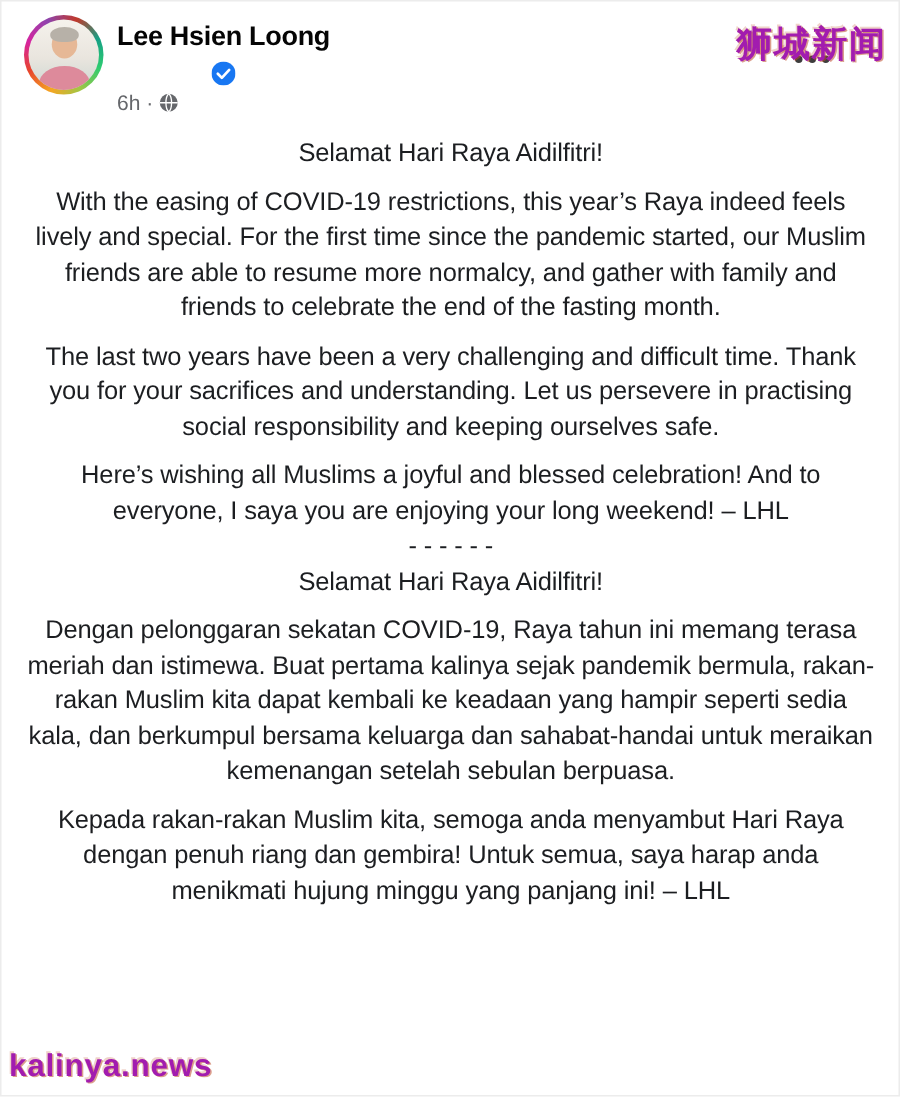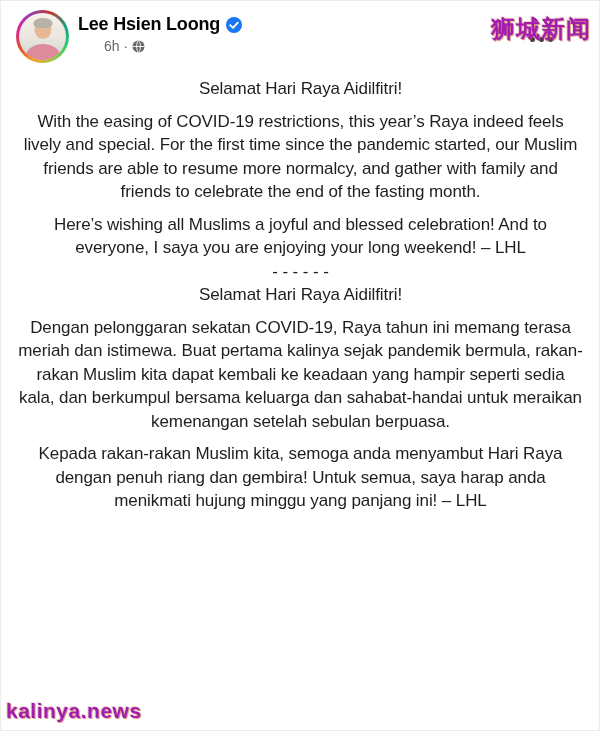--- a/index.html
+++ b/index.html
@@ -53,36 +53,36 @@
     background: #b7b1a8;
   }
   .avatar-shirt {
     position: absolute; bottom: 0; left: 50%;
     transform: translateX(-50%);
     width: 34px; height: 16px;
     border-radius: 60% 60% 0 0 / 90% 90% 0 0;
     background: #dd8a9b;
   }
   .header-text { padding-top: 4px; }
-  .author-row { display: flex; align-items: center; gap: 6px; }
+  .author-row { display: flex; align-items: center; gap: 6px; flex-direction: column; }
   .author-name {
     font-size: 18px;
     font-weight: 700;
     color: #050505;
     letter-spacing: -0.2px;
     cursor: pointer;
   }
   .verified-badge { width: 16px; height: 16px; display: inline-block; }
   .meta-row {
     display: flex; align-items: center; gap: 4px;
     margin-top: 3px;
     font-size: 14px;
     color: #65676b;
   }
-  .meta-row .timestamp { cursor: pointer; margin-left: 26px; }
+  .meta-row .timestamp { cursor: pointer; }
   .globe-icon { width: 13px; height: 13px; display: inline-block; }
 
   
   .more-options {
     position: absolute;
     top: 33px; right: 43px;
     display: flex; gap: 4px;
     padding: 4px;
     cursor: pointer;
   }
@@ -162,20 +162,21 @@
 
 <div class="more-options">
   <span></span>
   <span></span>
   <span></span>
 </div>
 
 <div class="post-text">
   <p>Selamat Hari Raya Aidilfitri!</p>
   <p>With the easing of COVID-19 restrictions, this year’s Raya indeed feels lively and special. For the first time since the pandemic started, our Muslim friends are able to resume more normalcy, and gather with family and friends to celebrate the end of the fasting month.</p>
+  <p>The last two years have been a very challenging and difficult time. Thank you for your sacrifices and understanding. Let us persevere in practising social responsibility and keeping ourselves safe.</p>
   <p>Here’s wishing all Muslims a joyful and blessed celebration! And to everyone, I saya you are enjoying your long weekend! –  LHL
 - - - - - -
 Selamat Hari Raya Aidilfitri!</p>
   <p>Dengan pelonggaran sekatan COVID-19, Raya tahun ini memang terasa meriah dan istimewa. Buat pertama kalinya sejak pandemik bermula, rakan-rakan Muslim kita dapat kembali ke keadaan yang hampir seperti sedia kala, dan berkumpul bersama keluarga dan sahabat-handai untuk meraikan kemenangan setelah sebulan berpuasa.</p>
   <p>Kepada rakan-rakan Muslim kita, semoga anda menyambut Hari Raya dengan penuh riang dan gembira! Untuk semua, saya harap anda menikmati hujung minggu yang panjang ini! –  LHL</p>
 </div>
 
 <div class="watermark watermark-top-right">狮城新闻</div>
 <div class="watermark watermark-bottom-left">kalinya.news</div>
 

